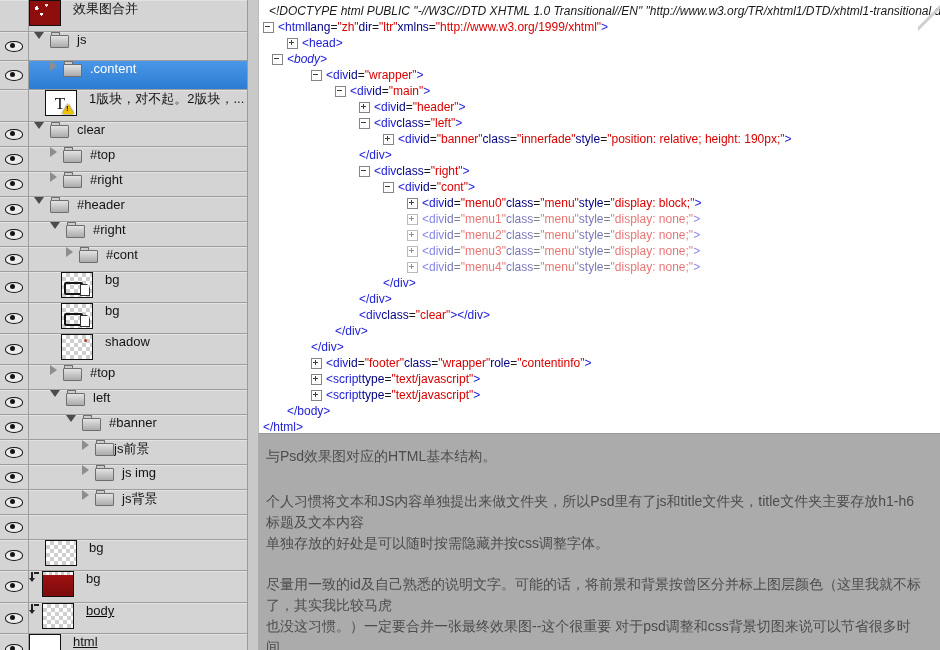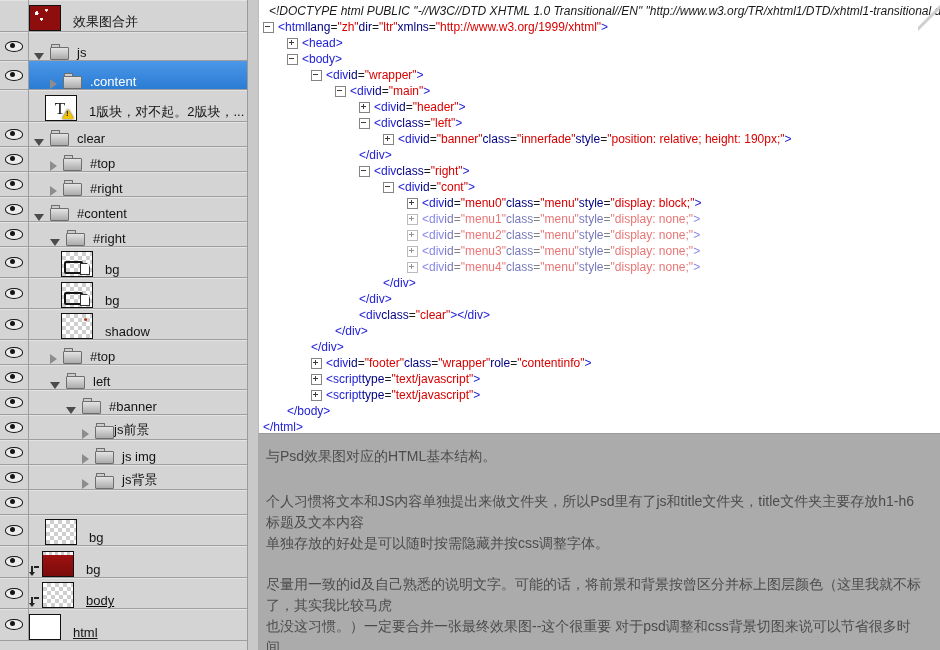--- a/index.html
+++ b/index.html
@@ -15,21 +15,21 @@
     border-right:1px solid #9a9a9a;box-sizing:border-box;
   }
   .lrow{display:flex;align-items:stretch;border-bottom:1px solid #9e9e9e;
         box-shadow:inset 0 1px 0 rgba(255,255,255,.35);}
   .eyecell{width:28px;flex:0 0 28px;border-right:1px solid #9e9e9e;
            display:flex;align-items:center;justify-content:center;}
   .eye{width:16px;height:9px;border:1px solid #151515;border-radius:60%/55%;
        position:relative;background:#ececec;}
   .eye::after{content:'';position:absolute;left:4px;top:1px;width:5px;height:5px;
        background:#151515;border-radius:50%;}
-  .lcontent{flex:1;display:flex;align-items:flex-end;position:relative;overflow:hidden;}
+  .lcontent{flex:1;display:flex;align-items:flex-start;position:relative;overflow:hidden;}
   .lrow.selected .lcontent{background:linear-gradient(var(--sel1,#4b97e8),var(--sel2,#2a7cd4));}
   .lrow.selected .lname{color:#fff;}
   .lname{font-size:13px;color:#141414;white-space:nowrap;}
   .lname.underline{text-decoration:underline;}
   .tri{flex:0 0 auto;}
   .tri.open{width:0;height:0;border-left:5px solid transparent;
             border-right:5px solid transparent;border-top:7px solid #4c4c4c;}
   .tri.closed{width:0;height:0;border-top:5px solid transparent;
             border-bottom:5px solid transparent;border-left:7px solid #8d8d8d;}
   .folder{width:17px;height:11px;background:linear-gradient(#e3e3e3,#ababab);
@@ -171,31 +171,41 @@
         <span class="lname" style="margin-left: 8px;">#right</span>
       </div>
     </div>
     <div class="lrow" style="height: 24px;">
       <div class="eyecell">
         <span class="eye"></span>
       </div>
       <div class="lcontent" style="padding-left: 5px;">
         <span class="tri open"></span>
         <span class="folder" style="margin-left: 6px;"></span>
-        <span class="lname" style="margin-left: 8px;">#content</span>
+        <span class="lname" style="margin-left: 8px;">#header</span>
       </div>
     </div>
     <div class="lrow" style="height: 24px;">
       <div class="eyecell">
         <span class="eye"></span>
       </div>
       <div class="lcontent" style="padding-left: 21px;">
         <span class="tri open"></span>
         <span class="folder" style="margin-left: 6px;"></span>
         <span class="lname" style="margin-left: 8px;">#right</span>
+      </div>
+    </div>
+    <div class="lrow" style="height: 24px;">
+      <div class="eyecell">
+        <span class="eye"></span>
+      </div>
+      <div class="lcontent" style="padding-left: 37px;">
+        <span class="tri closed"></span>
+        <span class="folder" style="margin-left: 6px;"></span>
+        <span class="lname" style="margin-left: 8px;">#cont</span>
       </div>
     </div>
     <div class="lrow" style="height: 30px;">
       <div class="eyecell">
         <span class="eye"></span>
       </div>
       <div class="lcontent" style="padding-left: 32px;">
         <span class="thumb checkerbg mask"></span>
         <span class="lname" style="margin-left: 12px;">bg</span>
       </div>
@@ -344,21 +354,21 @@
         <span class="seg-v">"ltr"</span>
         <span class="seg-a"> xmlns</span>
         <span class="seg-p">=</span>
         <span class="seg-v">"http://www.w3.org/1999/xhtml"</span>
         <span class="seg-t">&gt;</span>
       </div>
       <div class="cline" style="margin-left: 28px;">
         <span class="boxico plus"></span>
         <span class="seg-t">&lt;head&gt;</span>
       </div>
-      <div class="cline" style="margin-left: 28px;">
+      <div class="cline" style="margin-left: 13px; font-style: italic;">
         <span class="boxico minus"></span>
         <span class="seg-t">&lt;body&gt;</span>
       </div>
       <div class="cline" style="margin-left: 52px;">
         <span class="boxico minus"></span>
         <span class="seg-t">&lt;div</span>
         <span class="seg-a"> id</span>
         <span class="seg-p">=</span>
         <span class="seg-v">"wrapper"</span>
         <span class="seg-t">&gt;</span>

